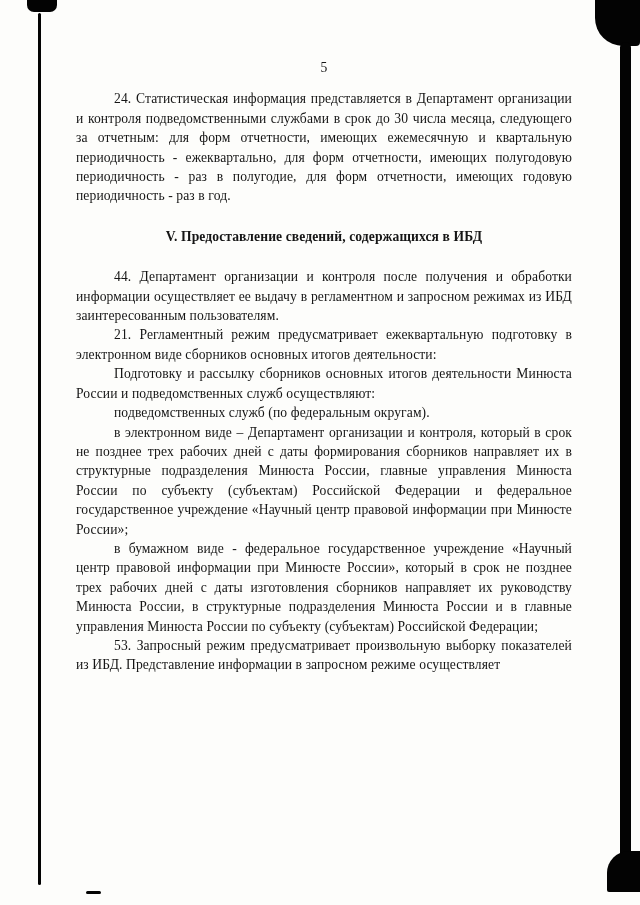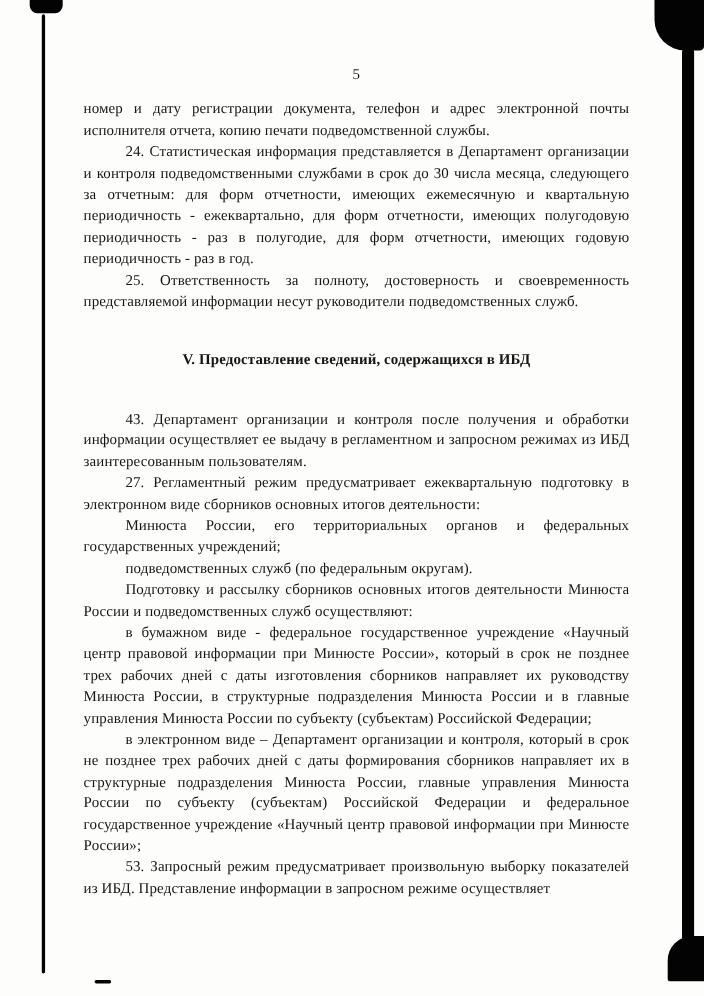--- a/index.html
+++ b/index.html
@@ -35,21 +35,21 @@
   .page-number {
     text-align: center;
     margin: 0 0 12px 0;
   }
   p.para {
     margin: 0;
     text-indent: 38px;
   }
   p.para.no-indent { text-indent: 0; }
   h2.heading {
-    margin: 34px 0;
+    margin: 21px 0;
     font-size: 13.6px;
     font-weight: bold;
     text-align: center;
     text-indent: 0;
   }
 </style>
 </head>
 <body>
 
 <div>
@@ -58,29 +58,26 @@
   <div class="scan tr"></div>
   <div class="scan left-line"></div>
   <div class="scan right-bar"></div>
   <div class="scan br"></div>
   <div class="scan bottom-dash"></div>
 
   <div class="content">
 
     <div class="page-number">5</div>
 
-    <p class="para no-indent">номер и дату регистрации документа, телефон и адрес электронной почты исполнителя отчета, копию печати подведомственной службы.</p>
     <p class="para">24. Статистическая информация представляется в Департамент организации и контроля подведомственными службами в срок до 30 числа месяца, следующего за отчетным: для форм отчетности, имеющих ежемесячную и квартальную периодичность - ежеквартально, для форм отчетности, имеющих полугодовую периодичность - раз в полугодие, для форм отчетности, имеющих годовую периодичность - раз в год.</p>
-    <p class="para">25. Ответственность за полноту, достоверность и своевременность представляемой информации несут руководители подведомственных служб.</p>
 
     <h2 class="heading">V. Предоставление сведений, содержащихся в ИБД</h2>
 
-    <p class="para">43. Департамент организации и контроля после получения и обработки информации осуществляет ее выдачу в регламентном и запросном режимах из ИБД заинтересованным пользователям.</p>
-    <p class="para">27. Регламентный режим предусматривает ежеквартальную подготовку в электронном виде сборников основных итогов деятельности:</p>
-    <p class="para">Минюста России, его территориальных органов и федеральных государственных учреждений;</p>
+    <p class="para">44. Департамент организации и контроля после получения и обработки информации осуществляет ее выдачу в регламентном и запросном режимах из ИБД заинтересованным пользователям.</p>
+    <p class="para">21. Регламентный режим предусматривает ежеквартальную подготовку в электронном виде сборников основных итогов деятельности:</p>
+    <p class="para">Подготовку и рассылку сборников основных итогов деятельности Минюста России и подведомственных служб осуществляют:</p>
     <p class="para">подведомственных служб (по федеральным округам).</p>
-    <p class="para">Подготовку и рассылку сборников основных итогов деятельности Минюста России и подведомственных служб осуществляют:</p>
+    <p class="para">в электронном виде – Департамент организации и контроля, который в срок не позднее трех рабочих дней с даты формирования сборников направляет их в структурные подразделения Минюста России, главные управления Минюста России по субъекту (субъектам) Российской Федерации и федеральное государственное учреждение «Научный центр правовой информации при Минюсте России»;</p>
     <p class="para">в бумажном виде - федеральное государственное учреждение «Научный центр правовой информации при Минюсте России», который в срок не позднее трех рабочих дней с даты изготовления сборников направляет их руководству Минюста России, в структурные подразделения Минюста России и в главные управления Минюста России по субъекту (субъектам) Российской Федерации;</p>
-    <p class="para">в электронном виде – Департамент организации и контроля, который в срок не позднее трех рабочих дней с даты формирования сборников направляет их в структурные подразделения Минюста России, главные управления Минюста России по субъекту (субъектам) Российской Федерации и федеральное государственное учреждение «Научный центр правовой информации при Минюсте России»;</p>
     <p class="para">53. Запросный режим предусматривает произвольную выборку показателей из ИБД. Представление информации в запросном режиме осуществляет</p>
 
   </div>
 </div>
 
 </body></html>

